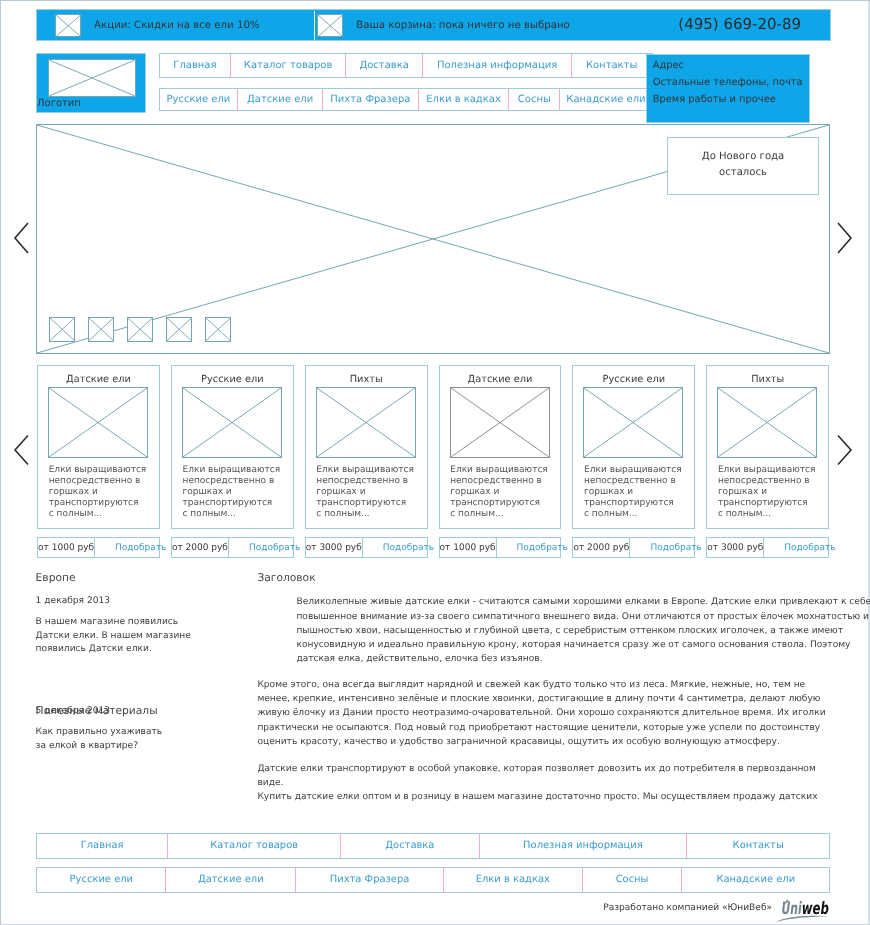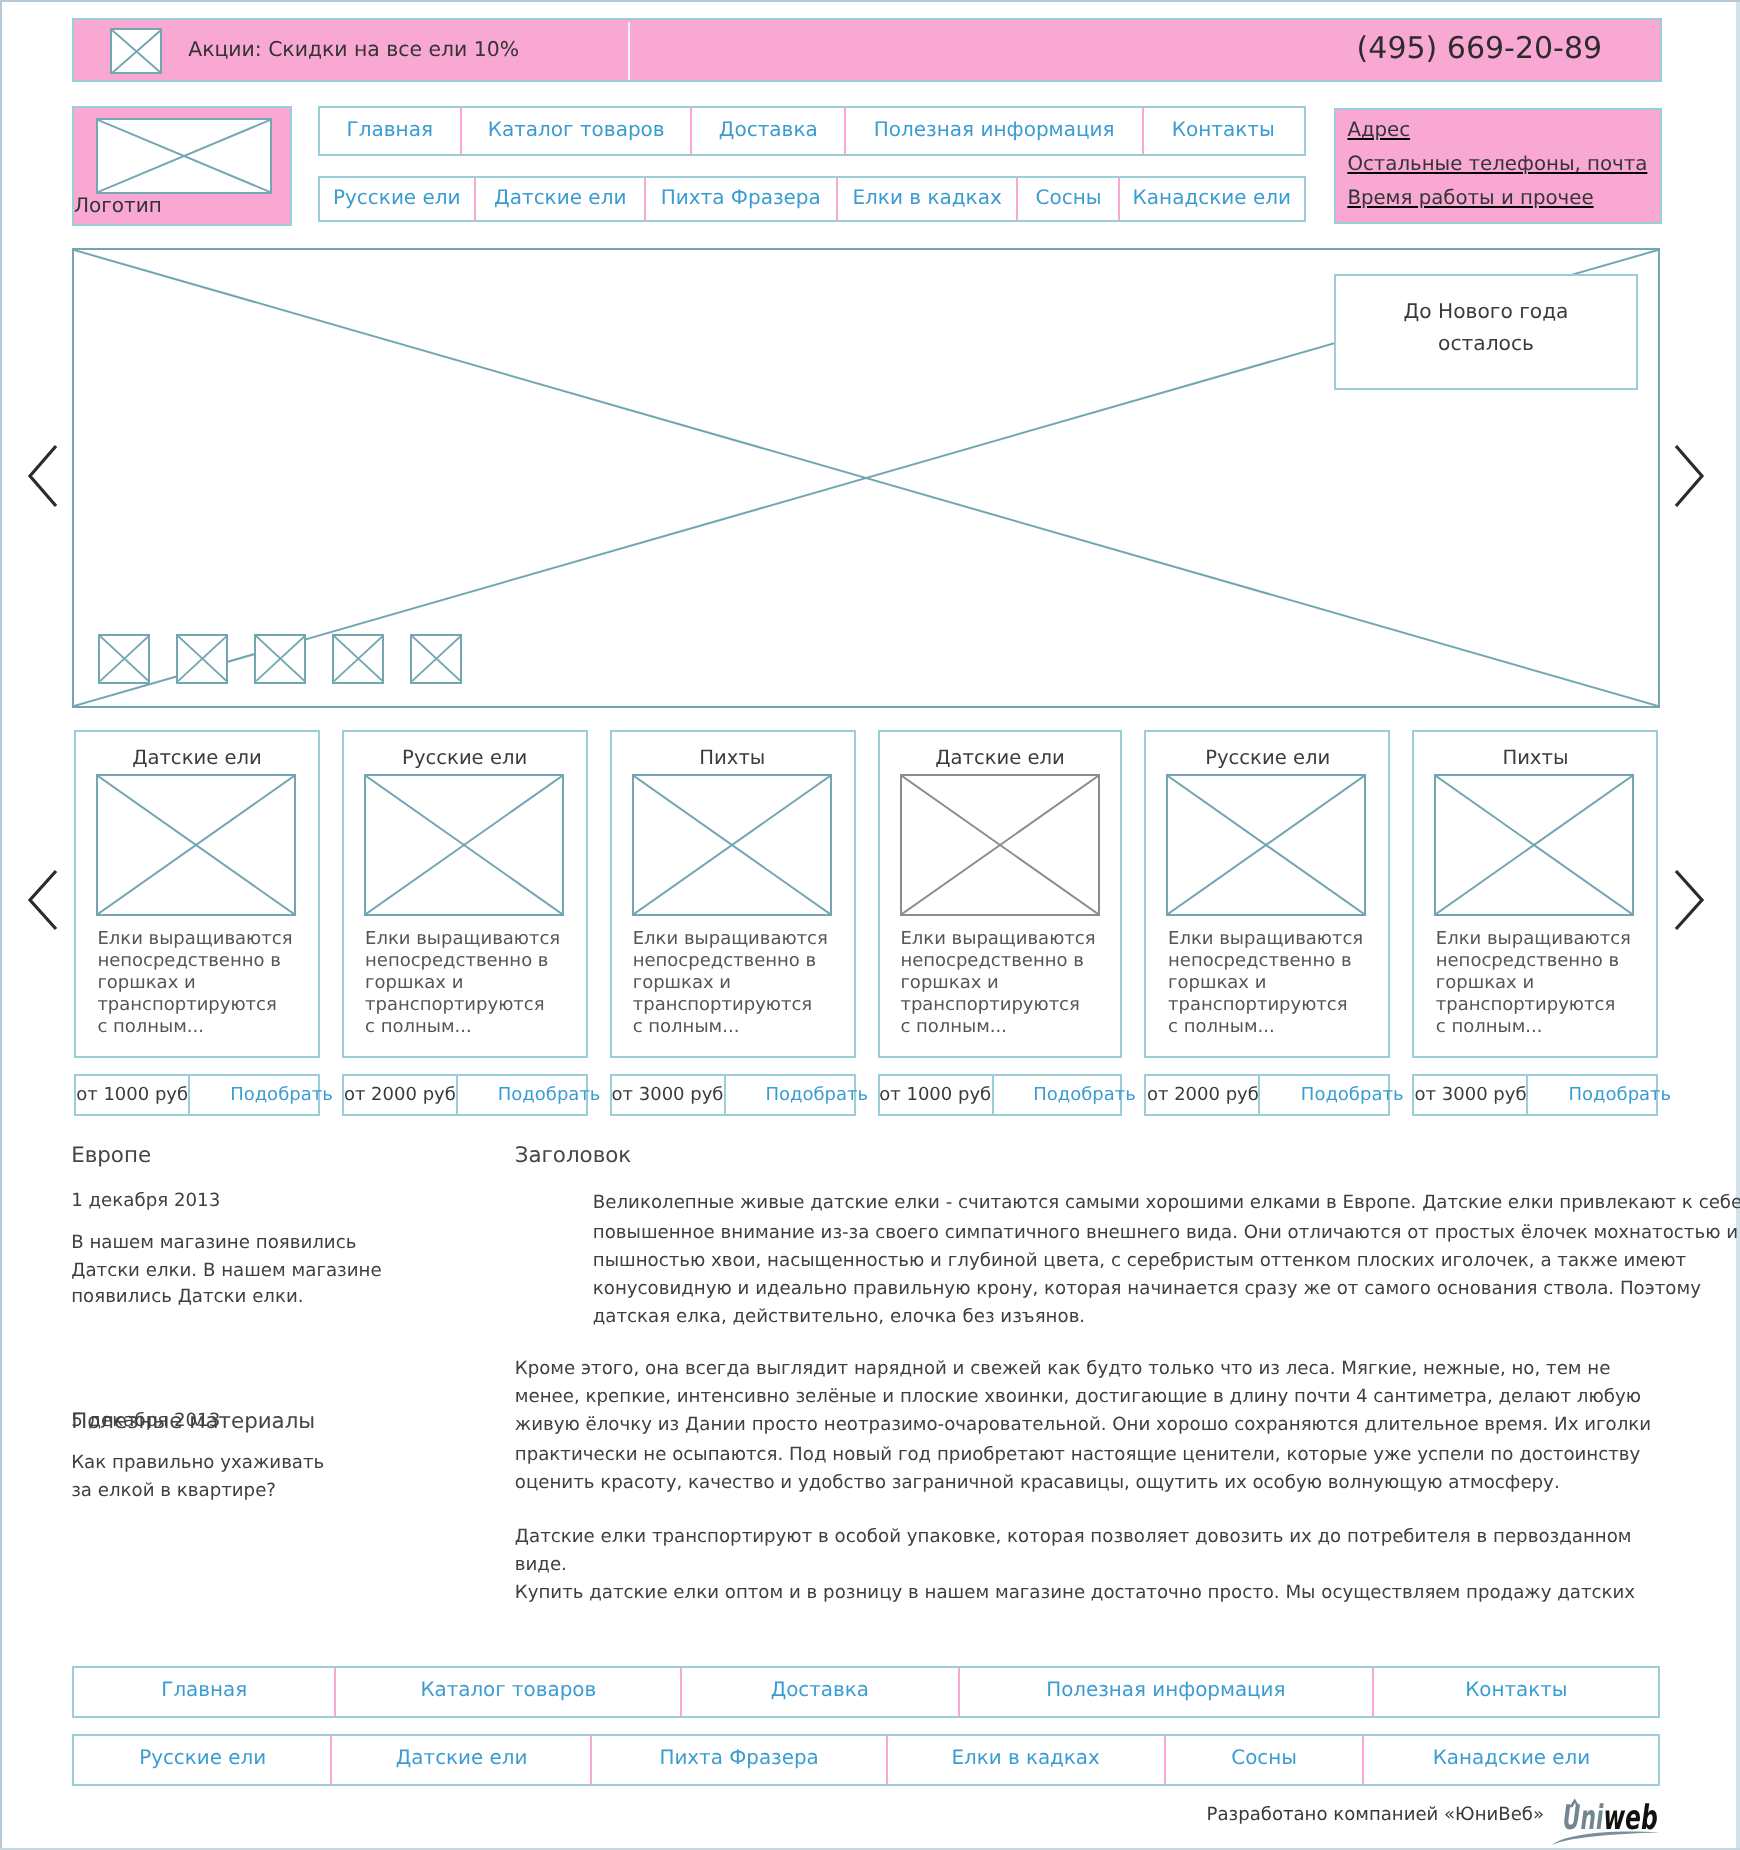--- a/index.html
+++ b/index.html
@@ -8,21 +8,21 @@
        font-family:"DejaVu Sans",sans-serif;-webkit-font-smoothing:antialiased;
        text-rendering:geometricPrecision;}
   #page{position:relative;width:870px;height:925px;}
   #page *{box-sizing:border-box;}
   .abs{position:absolute;}
   #edge-top{position:absolute;left:0;top:0;width:870px;height:1px;background:#b8c8d5;}
   #edge-left{position:absolute;left:0;top:0;width:1px;height:925px;background:#b8c8d5;}
   #edge-bottom{position:absolute;left:0;top:924px;width:870px;height:1px;background:#c5d6de;}
 
   
-  .wbox{border:1px solid #9ecdda;background:#f9a8d4;text-decoration:underline;}
+  .wbox{border:1px solid #9ecdda;background:#0ea5e9;}
   .xbox{border:1px solid #73a5b2;position:relative;background:#fff;}
   .xbox svg{position:absolute;left:0;top:0;width:100%;height:100%;display:block;}
 
   
   #edge{position:absolute;left:868px;top:0;width:2px;height:925px;background:#cfe3ea;}
 
   
   #topbar{left:36.3px;top:8.9px;width:794.5px;height:32px;}
   .tb-item{position:absolute;top:0;height:32px;display:flex;align-items:center;}
   .tb-sq{width:26.5px;height:23.5px;margin-top:-0.5px;}
@@ -37,21 +37,21 @@
 
   
   .navrow{position:absolute;display:flex;border:1px solid #9ecdda;background:#fff;}
   .navrow .ni{display:flex;align-items:center;justify-content:center;
      font-size:10px;color:#3b9cd1;border-right:1px solid #f9a8d4;box-sizing:border-box;white-space:nowrap;}
   .navrow .ni:last-child{border-right:none;}
   #nav1{left:158.5px;top:53.3px;width:494px;height:24.6px;}
   #nav2{left:158.5px;top:87.5px;width:494px;height:23.5px;}
 
   
-  #addr{left:667px;top:54px;width:164px;height:58px;padding:3.2px 5.7px;}
+  #addr{left:646px;top:54px;width:164px;height:69px;padding:3.2px 5.7px;}
   #addr div{font-size:9.9px;color:#343434;line-height:16.8px;white-space:nowrap;}
 
   
   #slider{left:36px;top:124px;width:794px;height:230px;}
   #ny{position:absolute;left:630px;top:12px;width:152px;height:58px;border:1px solid #9ecdda;background:#fff;
       display:flex;flex-direction:column;align-items:center;justify-content:center;padding-bottom:2.5px;}
   #ny span{font-size:10.1px;color:#3b3b3b;line-height:15.8px;}
   #thumbs{position:absolute;left:11.8px;top:192px;display:flex;gap:12.6px;}
   #thumbs .th{width:26.4px;height:24.6px;}
 
@@ -110,20 +110,29 @@
     <div id="tb-div"></div>
     <div class="tb-item" style="left:17.3px;">
       <div class="xbox tb-sq">
           <svg viewBox="0 0 26 23" preserveAspectRatio="none">
             <line x1="0" y1="0" x2="26" y2="23" stroke="#73a5b2" stroke-width="1"></line>
             <line x1="26" y1="0" x2="0" y2="23" stroke="#73a5b2" stroke-width="1"></line>
           </svg>
         </div>
       <div class="tb-txt">Акции: Скидки на все ели 10%</div>
     </div>
+    <div class="tb-item" style="left:279.5px;">
+      <div class="xbox tb-sq">
+          <svg viewBox="0 0 26 23" preserveAspectRatio="none">
+            <line x1="0" y1="0" x2="26" y2="23" stroke="#73a5b2" stroke-width="1"></line>
+            <line x1="26" y1="0" x2="0" y2="23" stroke="#73a5b2" stroke-width="1"></line>
+          </svg>
+        </div>
+      <div class="tb-txt">Ваша корзина: пока ничего не выбрано</div>
+    </div>
     <div class="tb-phone">(495) 669-20-89</div>
   </div>
 
   <div class="abs wbox" id="logo">
     <div class="xbox inner">
         <svg viewBox="0 0 88 38" preserveAspectRatio="none">
           <line x1="0" y1="0" x2="88" y2="38" stroke="#73a5b2" stroke-width="1"></line>
           <line x1="88" y1="0" x2="0" y2="38" stroke="#73a5b2" stroke-width="1"></line>
         </svg>
       </div>

